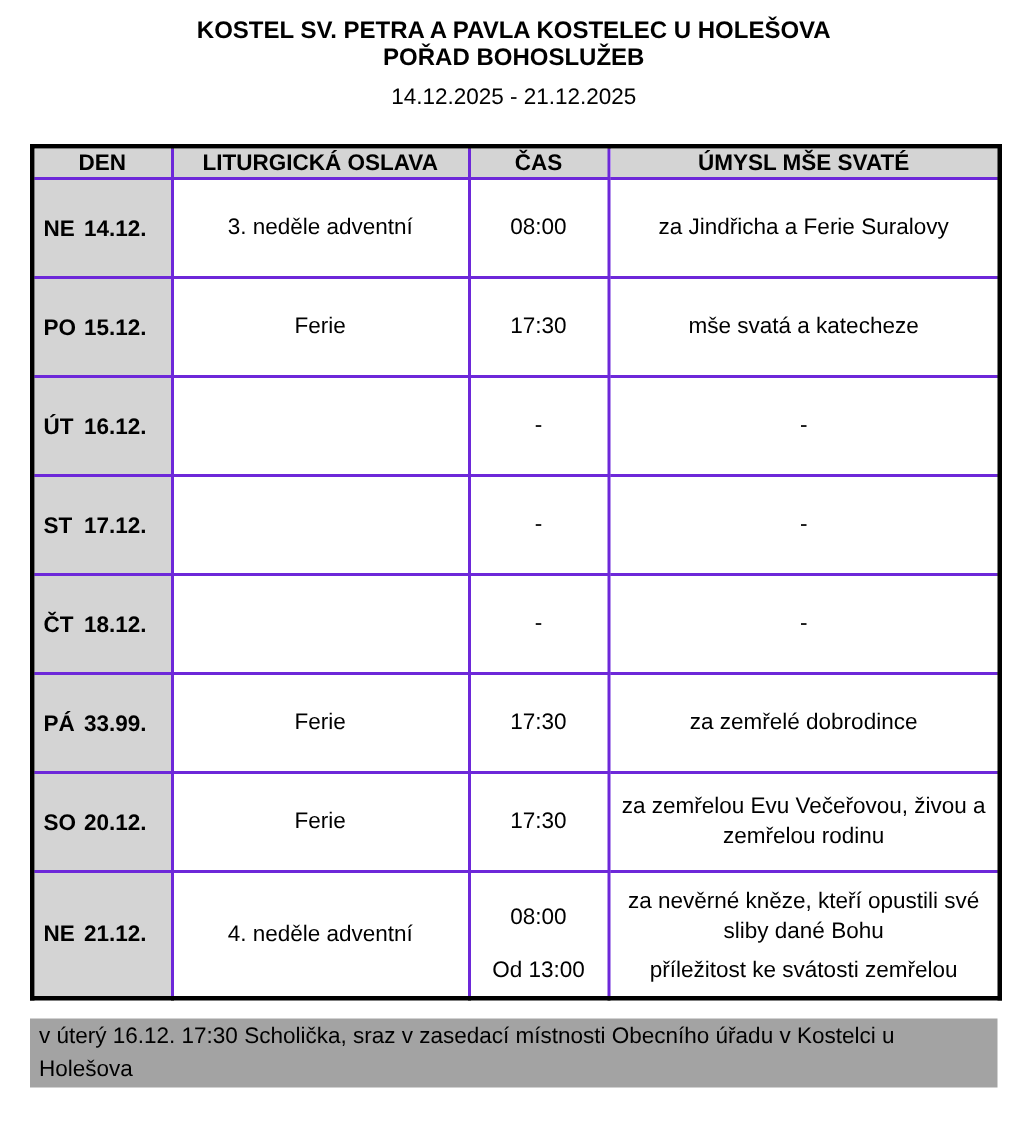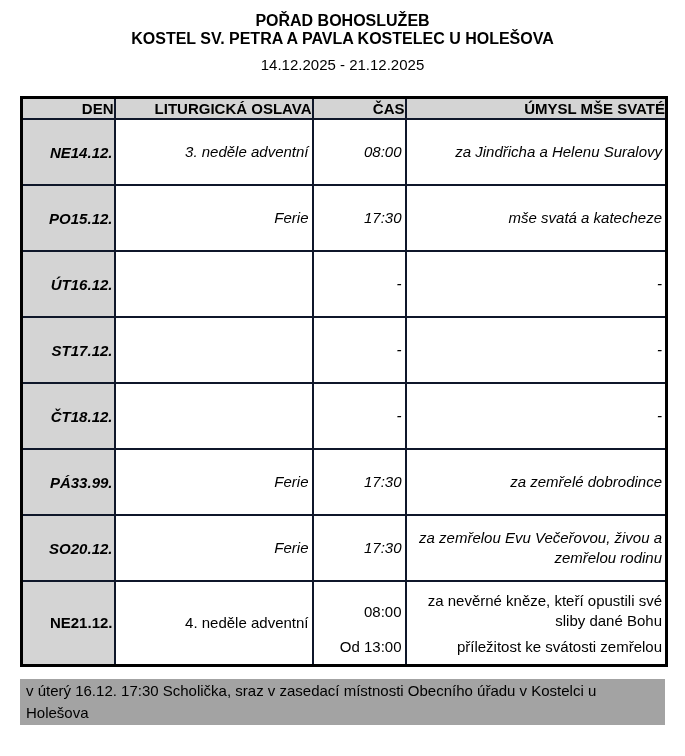--- a/index.html
+++ b/index.html
@@ -29,38 +29,37 @@
   }
   table.schedule {
     border-collapse: collapse;
     table-layout: fixed;
     width: 645px;
     margin: 22px 0 0 20px;
     border: 3px solid #000000;
   }
   table.schedule th,
   table.schedule td {
-    border: 2px solid #0f172a;
+    border: 2px solid #6d28d9;
     overflow: hidden;
-    text-align: right;
   }
   col.c-day   { width: 93px; }
   col.c-cel   { width: 198px; }
   col.c-time  { width: 93px; }
   col.c-int   { width: 261px; }
   th.hdr {
     background: #d4d4d4;
     font-size: 15px;
     font-weight: bold;
     height: 21px;
     padding: 1px 0;
     text-align: center;
     vertical-align: middle;
   }
-  tr.body-row td { height: 66px; font-style: italic; }
+  tr.body-row td { height: 66px; }
   tr.last-row td { height: 84px; }
   td.day-cell {
     background: #d4d4d4;
     font-weight: bold;
     font-size: 15px;
     padding-left: 6px;
     vertical-align: middle;
     white-space: nowrap;
   }
   td.day-cell .abbr {
@@ -89,22 +88,22 @@
     background: #a3a3a3;
     font-size: 15px;
     line-height: 22px;
     padding: 1px 8px 1px 6px;
   }
 </style>
 </head>
 <body>
 
 <div class="titles">
+  <div class="title-line">KOSTEL SV. PETRA A PAVLA KOSTELEC U HOLEŠOVA</div>
   <div class="title-line">POŘAD BOHOSLUŽEB</div>
-  <div class="title-line">KOSTEL SV. PETRA A PAVLA KOSTELEC U HOLEŠOVA</div>
   <div class="date-line">14.12.2025 - 21.12.2025</div>
 </div>
 
 <table class="schedule">
   <colgroup>
     <col class="c-day">
       <col class="c-cel">
       <col class="c-time">
       <col class="c-int">
   </colgroup>
@@ -113,21 +112,21 @@
     <th class="hdr">DEN</th>
     <th class="hdr">LITURGICKÁ OSLAVA</th>
     <th class="hdr">ČAS</th>
     <th class="hdr">ÚMYSL MŠE SVATÉ</th>
   </tr>
 
   <tr class="body-row">
     <td class="day-cell"><span class="abbr">NE</span><span>14.12.</span></td>
     <td class="center-cell">3. neděle adventní</td>
     <td class="center-cell">08:00</td>
-    <td class="center-cell">za Jindřicha a Helenu Suralovy</td>
+    <td class="center-cell">za Jindřicha a Ferie Suralovy</td>
   </tr>
 
   <tr class="body-row">
     <td class="day-cell"><span class="abbr">PO</span><span>15.12.</span></td>
     <td class="center-cell">Ferie</td>
     <td class="center-cell">17:30</td>
     <td class="center-cell">mše svatá a katecheze</td>
   </tr>
 
   <tr class="body-row">

